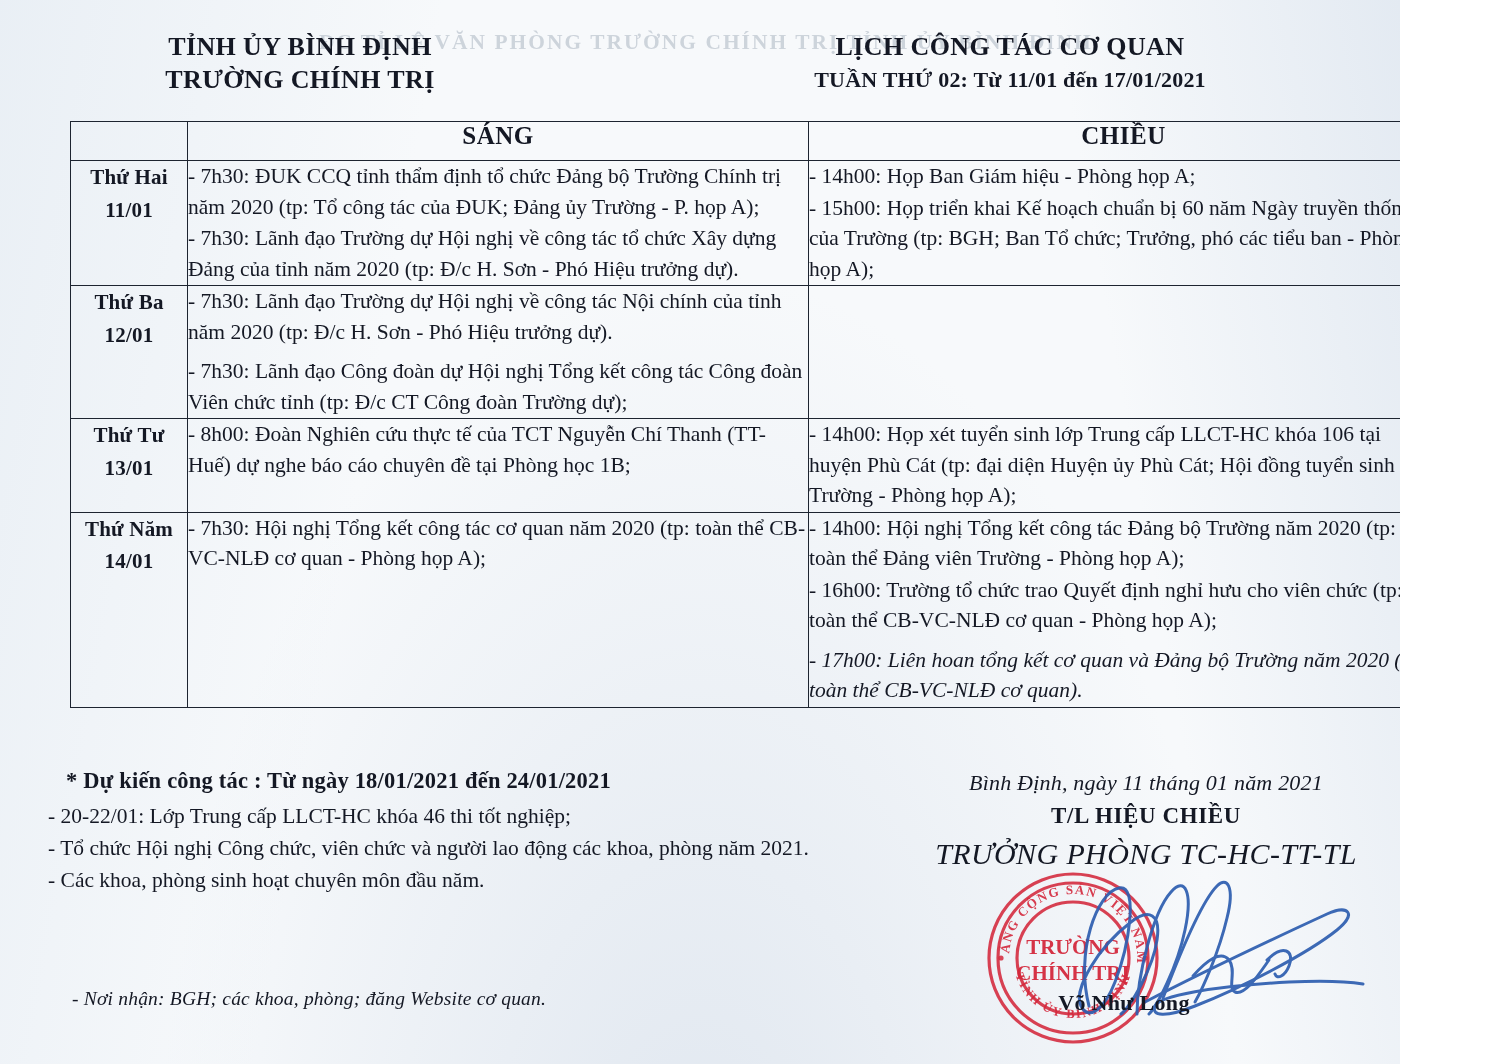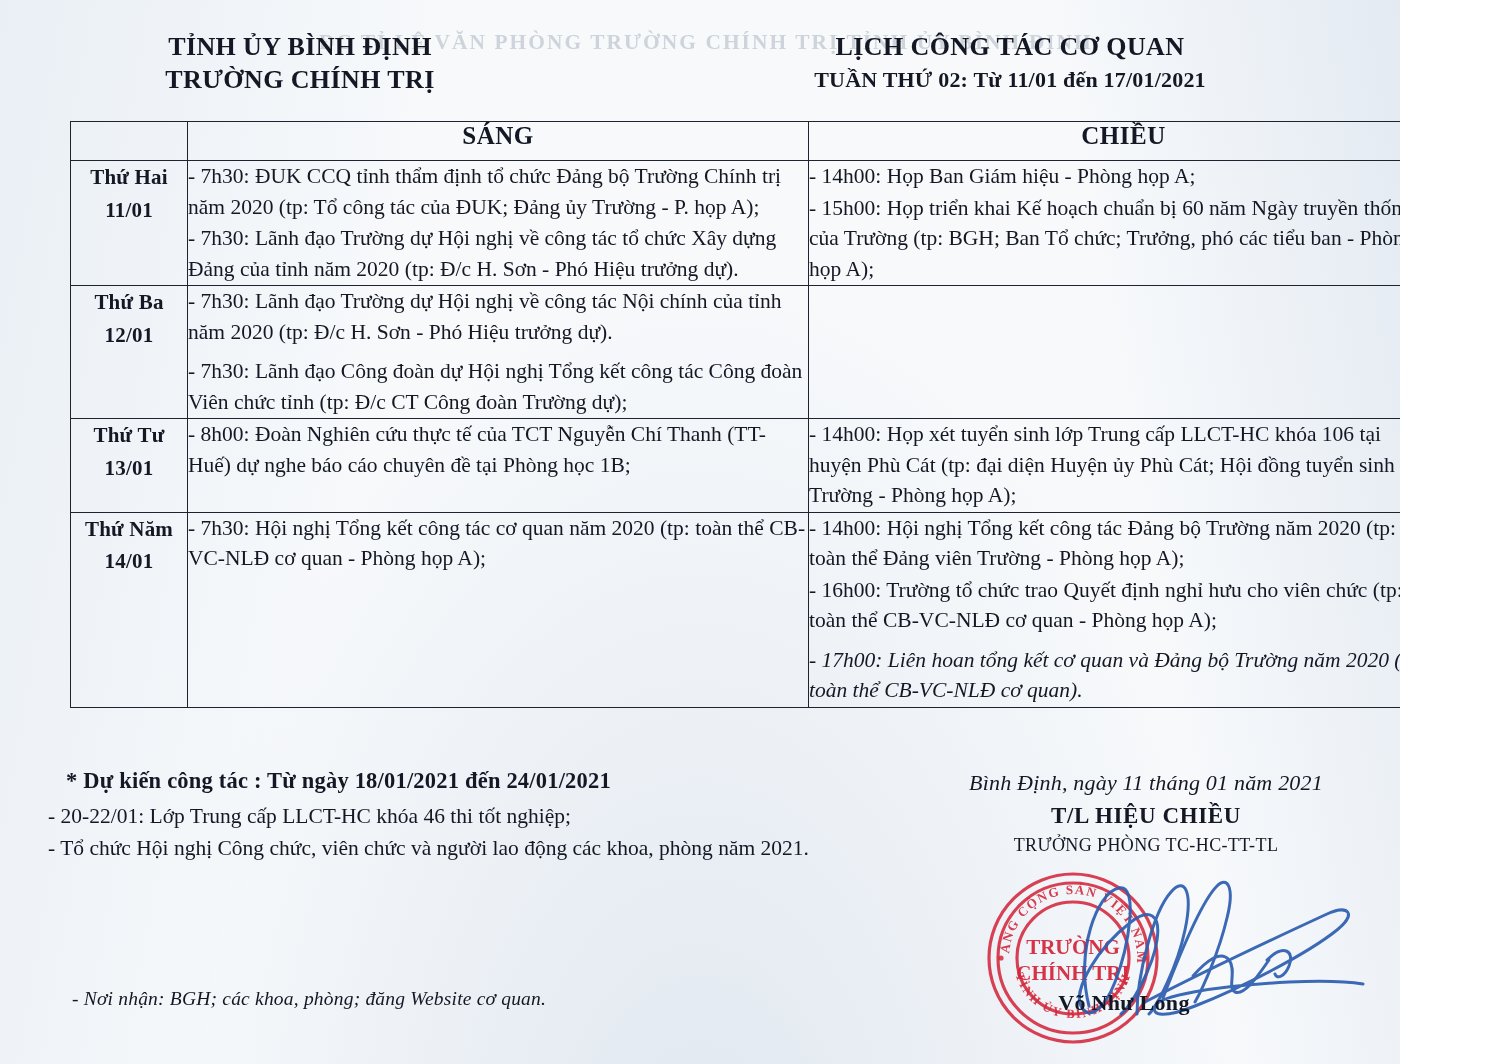--- a/index.html
+++ b/index.html
@@ -176,23 +176,24 @@
     letter-spacing: .2px;
     line-height: 1.4;
   }
   .sig-role1 {
     font-size: 23px;
     font-weight: bold;
     letter-spacing: .6px;
     line-height: 1.45;
   }
   .sig-role2 {
-    font-size: 18px;
+    font-size: 30px;
     letter-spacing: .4px;
     line-height: 1.45;
+    font-style: italic;
   }
   .sig-name {
     position: absolute;
     top: 222px;
     left: 0;
     right: 82px;
     font-size: 22px;
     font-weight: bold;
     letter-spacing: .3px;
   }
@@ -314,20 +315,21 @@
         </tbody>
     </table>
   </div>
 
   <div class="footer">
     <div class="footer-left">
       <div class="plan-title">*  Dự kiến công tác :  Từ ngày 18/01/2021 đến 24/01/2021</div>
       <div>
           <div class="plan-item">- 20-22/01: Lớp Trung cấp LLCT-HC khóa 46 thi tốt nghiệp;</div>
           <div class="plan-item">- Tổ chức Hội nghị Công chức, viên chức và người lao động các khoa, phòng năm 2021.</div>
+          <div class="plan-item">- Các khoa, phòng sinh hoạt chuyên môn đầu năm.</div>
         </div>
     </div>
 
     <div class="footer-right">
       <div class="sig-place">Bình Định, ngày 11 tháng 01 năm 2021</div>
       <div class="sig-role1">T/L HIỆU CHIỀU</div>
       <div class="sig-role2">TRƯỞNG PHÒNG TC-HC-TT-TL</div>
 
       <div class="seal">
         <svg width="176" height="176" viewBox="0 0 176 176" xmlns="http://www.w3.org/2000/svg">

